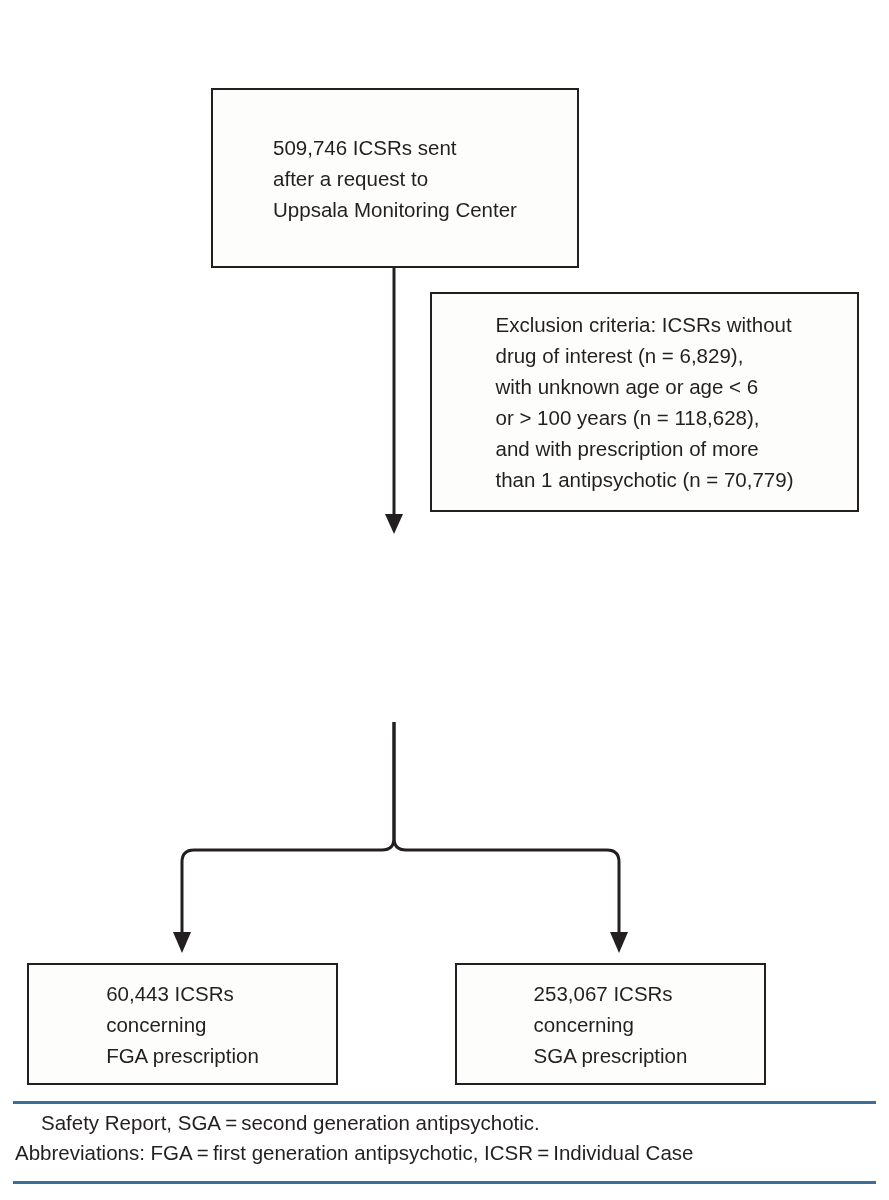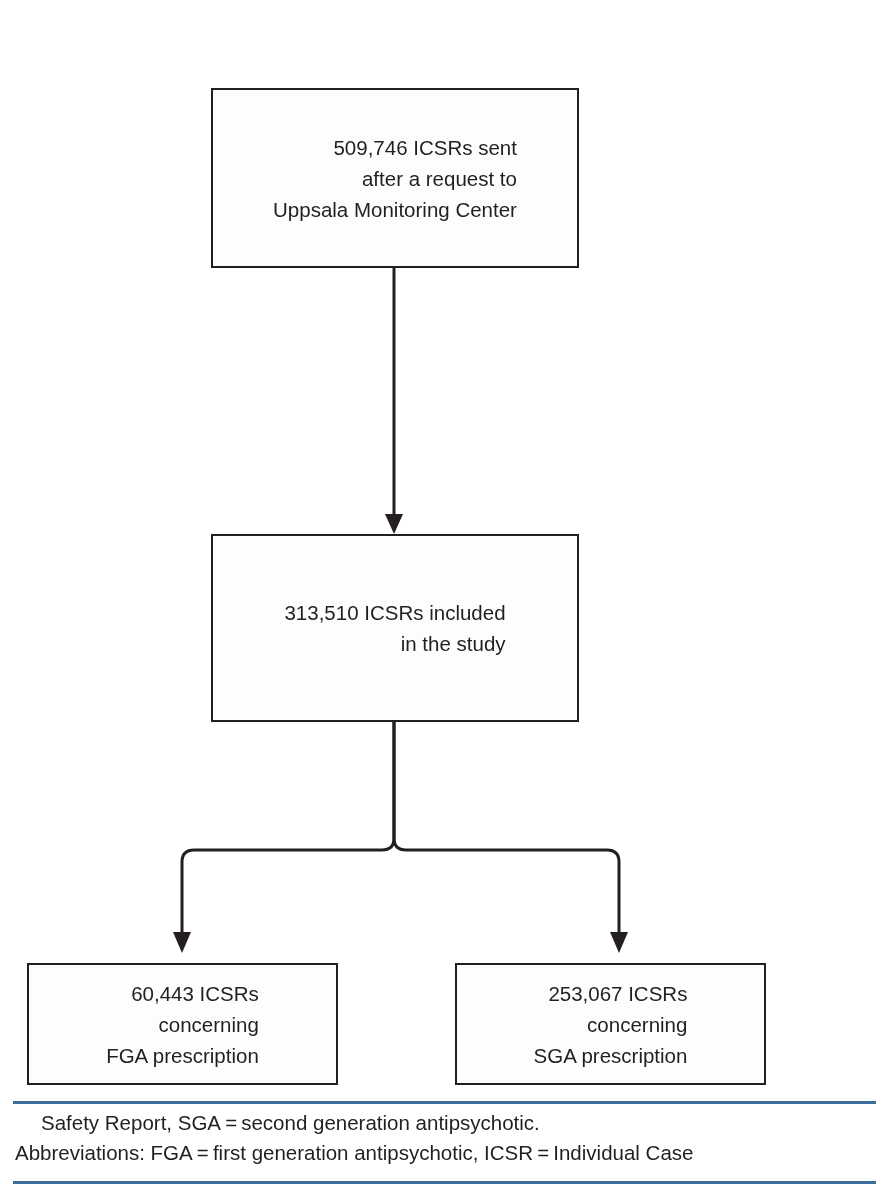--- a/index.html
+++ b/index.html
@@ -42,21 +42,21 @@
 
   
   .flow-box {
     position: absolute;
     box-sizing: border-box;
     border: 2.5px solid #231f20;
     background: #fdfdfb;
     display: flex;
     align-items: center;
     justify-content: center;
-    text-align: right;
+    text-align: left;
   }
   .flow-box-text {
     color: #231f20;
     font-size: 20.5px;
     line-height: 31px;
     white-space: pre-line;
     padding: 0 8px;
   }
 
   #box-source   { left: 211px; top: 88px;  width: 368px; height: 180px; }
@@ -123,25 +123,29 @@
       <polygon points="619,953 610,932 628,932" fill="#231f20"></polygon>
     </g>
   </svg>
 
   <div class="flow-box" id="box-source">
     <div class="flow-box-text">509,746 ICSRs sent
 after a request to
 Uppsala Monitoring Center</div>
   </div>
 
+  <div class="flow-box" id="box-excluded">
+    <div class="flow-box-text">Exclusion criteria: ICSRs without
+drug of interest (n = 6,829),
+with unknown age or age &lt; 6
+or &gt; 100 years (n = 118,628),
+and with prescription of more
+than 1 antipsychotic (n = 70,779)</div>
+  </div>
 
-  <div class="flow-box" id="box-included">
-    <div class="flow-box-text">313,510 ICSRs included
-in the study</div>
-  </div>
 
   <div class="flow-box" id="box-fga">
     <div class="flow-box-text">60,443 ICSRs
 concerning
 FGA prescription</div>
   </div>
 
   <div class="flow-box" id="box-sga">
     <div class="flow-box-text">253,067 ICSRs
 concerning

